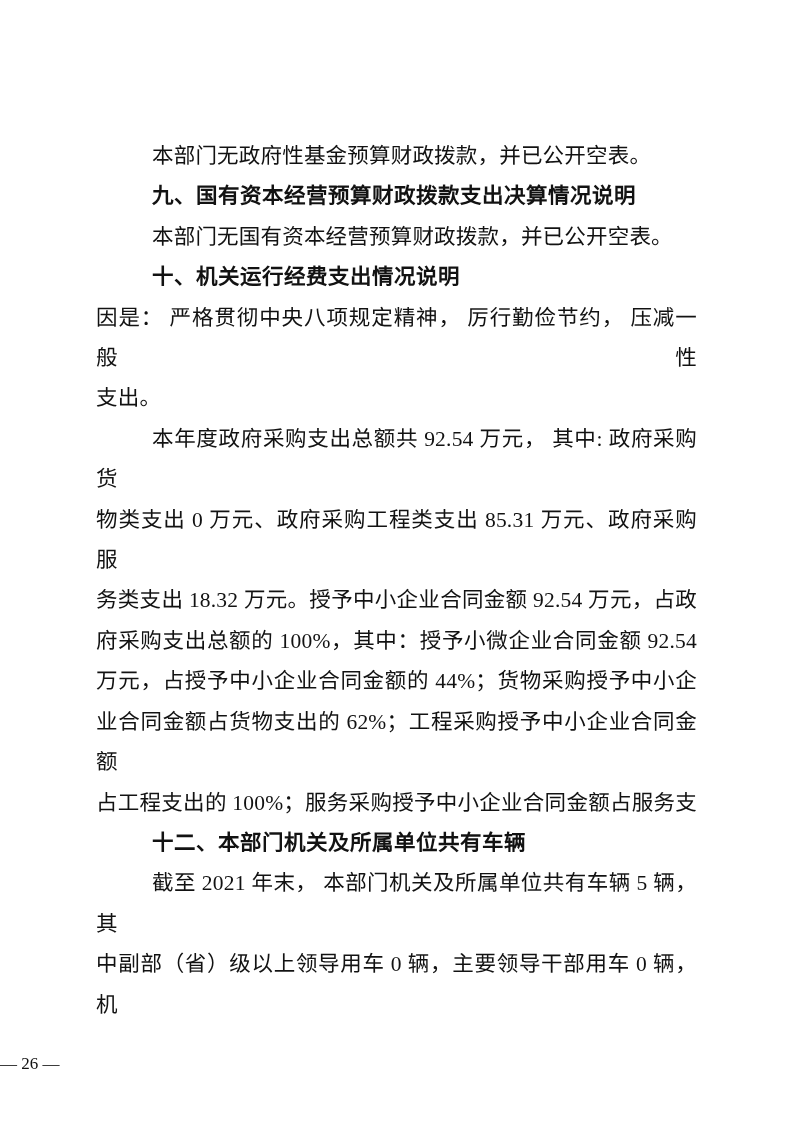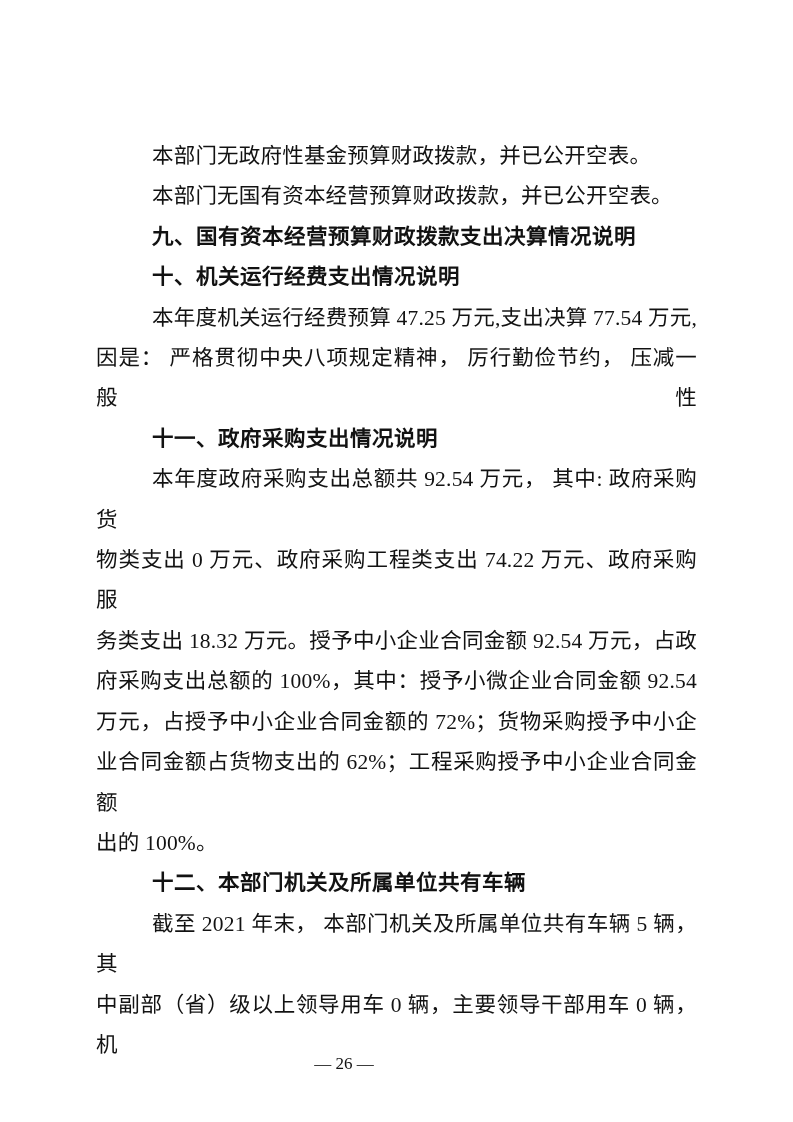--- a/index.html
+++ b/index.html
@@ -49,49 +49,48 @@
     font-family: "Liberation Sans", "DejaVu Sans", sans-serif;
     font-weight: bold;
     font-size: 21.5px;
     letter-spacing: 0.5px;
   }
   .footer {
     position: absolute;
     bottom: 48px;
     left: 0;
     width: 688px;
-    text-align: center;
+    text-align: left;
     font-size: 17px;
     font-family: "Liberation Serif", "DejaVu Serif", serif;
     color: #121212;
   }
 </style>
 </head>
 <body>
 
 <div class="page">
   <div class="content">
 
     <div class="line indent">本部门无政府性基金预算财政拨款，并已公开空表。</div>
+    <div class="line heading indent">九、国有资本经营预算财政拨款支出决算情况说明</div>
     <div class="line indent">本部门无国有资本经营预算财政拨款，并已公开空表。</div>
-    <div class="line heading indent">九、国有资本经营预算财政拨款支出决算情况说明</div>
     <div class="line heading indent">十、机关运行经费支出情况说明</div>
 
-    <div class="line indent j">本年度机关运行经费预算 47.25 万元,支出决算 77.54 万元,</div>
     <div class="line j">因是： 严格贯彻中央八项规定精神， 厉行勤俭节约， 压减一般性</div>
+    <div class="line">支出。</div>
 
-    <div class="line heading indent">十一、政府采购支出情况说明</div>
 
     <div class="line indent j">本年度政府采购支出总额共 92.54 万元， 其中: 政府采购货</div>
-    <div class="line j">物类支出 0 万元、政府采购工程类支出 74.22 万元、政府采购服</div>
+    <div class="line j">物类支出 0 万元、政府采购工程类支出 85.31 万元、政府采购服</div>
     <div class="line j">务类支出 18.32 万元。授予中小企业合同金额 92.54 万元，占政</div>
     <div class="line j">府采购支出总额的 100%，其中：授予小微企业合同金额 92.54</div>
-    <div class="line j">万元，占授予中小企业合同金额的 72%；货物采购授予中小企</div>
+    <div class="line j">万元，占授予中小企业合同金额的 44%；货物采购授予中小企</div>
     <div class="line j">业合同金额占货物支出的 62%；工程采购授予中小企业合同金额</div>
-    <div class="line">出的 100%。</div>
+    <div class="line j">占工程支出的 100%；服务采购授予中小企业合同金额占服务支</div>
 
     <div class="line heading indent">十二、本部门机关及所属单位共有车辆</div>
 
     <div class="line indent j">截至 2021 年末， 本部门机关及所属单位共有车辆 5 辆，其</div>
     <div class="line j">中副部（省）级以上领导用车 0 辆，主要领导干部用车 0 辆，机</div>
 
   </div>
 
   <div class="footer">— 26 —</div>
 </div>

